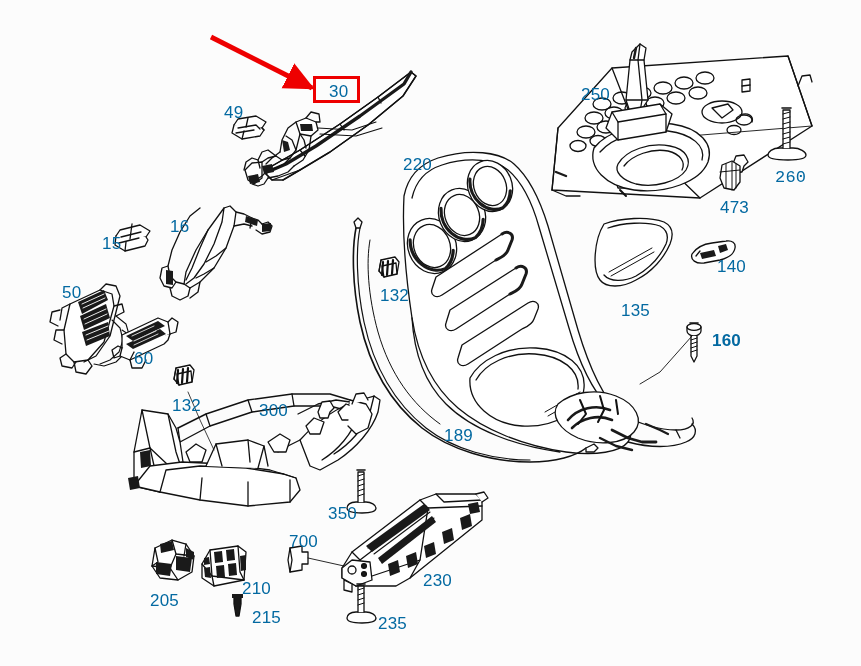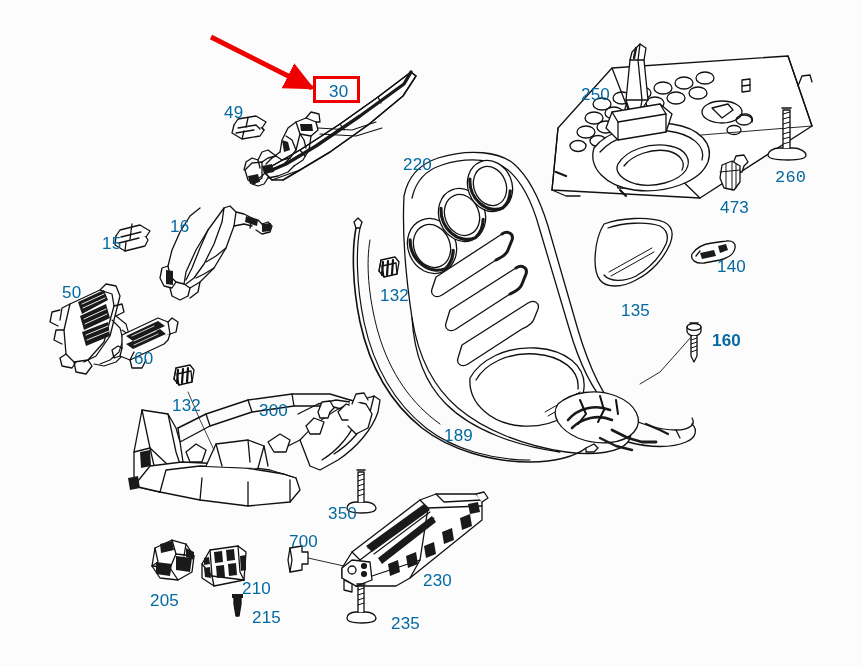--- a/index.html
+++ b/index.html
@@ -571,15 +571,15 @@
   <div class="lbl" style="left:712px;top:332px;font-weight:bold;">160</div>
   <div class="lbl" style="left:172px;top:397px;">132</div>
   <div class="lbl" style="left:259px;top:402px;">300</div>
   <div class="lbl" style="left:444px;top:427px;">189</div>
   <div class="lbl" style="left:328px;top:505px;">350</div>
   <div class="lbl" style="left:289px;top:533px;">700</div>
   <div class="lbl" style="left:242px;top:561px;margin-top:19px;">210</div>
   <div class="lbl" style="left:423px;top:572px;">230</div>
   <div class="lbl" style="left:150px;top:592px;">205</div>
   <div class="lbl" style="left:252px;top:609px;">215</div>
-  <div class="lbl" style="left:378px;top:615px;margin-left:13px;">235</div>
+  <div class="lbl" style="left:378px;top:615px;">235</div>
 
 </div>
 
 </body></html>

